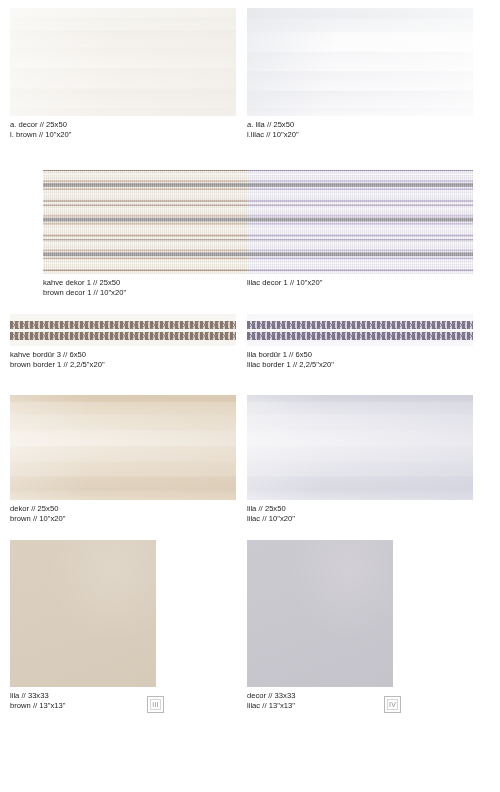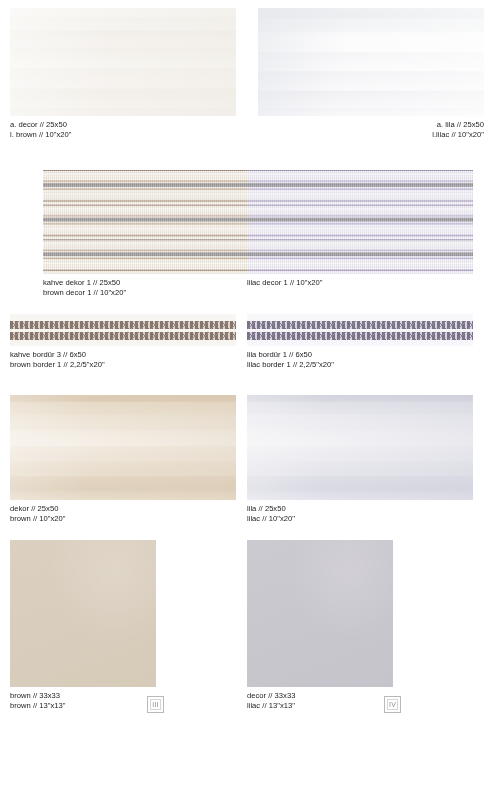--- a/index.html
+++ b/index.html
@@ -268,21 +268,21 @@
 <div class="page">
 
   <div class="item" style="left:10px; top:8px; width:226px;">
     <div class="swatch tile-plainwhite-brown" style="width:226px;height:108px;"></div>
     <div class="caption">
       <span class="ln">a. decor // 25x50</span>
       <span class="ln">l. brown // 10"x20"</span>
     </div>
   </div>
 
-  <div class="item" style="left:258px; top:8px; width:226px;text-align:right;">
+  <div class="item" style="left:247px; top:8px; width:226px;">
     <div class="swatch tile-plainwhite-lilac" style="width:226px;height:108px;"></div>
     <div class="caption">
       <span class="ln">a. lila // 25x50</span>
       <span class="ln">l.lilac // 10"x20"</span>
     </div>
   </div>
 
   <div class="item" style="left:10px; top:170px; width:226px;padding-left:33px;">
     <div class="swatch decor decor-brown" style="width:226px;height:104px;"></div>
     <div class="caption">
@@ -334,21 +334,21 @@
     <div class="swatch tile-lila" style="width:226px;height:105px;"></div>
     <div class="caption">
       <span class="ln">lila  // 25x50</span>
       <span class="ln">lilac // 10"x20"</span>
     </div>
   </div>
 
   <div class="item" style="left:10px; top:540px; width:226px;">
     <div class="swatch floor-kahve" style="width:146px;height:147px;"></div>
     <div class="caption">
-      <span class="ln">brown // 33x33</span>
+      <span class="ln">lila // 33x33</span>
       <span class="ln">brown // 13"x13"</span>
     </div>
     <div class="badge" style="left:137px; top:156px;">
       <span class="inner">III</span>
     </div>
   </div>
 
   <div class="item" style="left:247px; top:540px; width:226px;">
     <div class="swatch floor-lila" style="width:146px;height:147px;"></div>
     <div class="caption">

